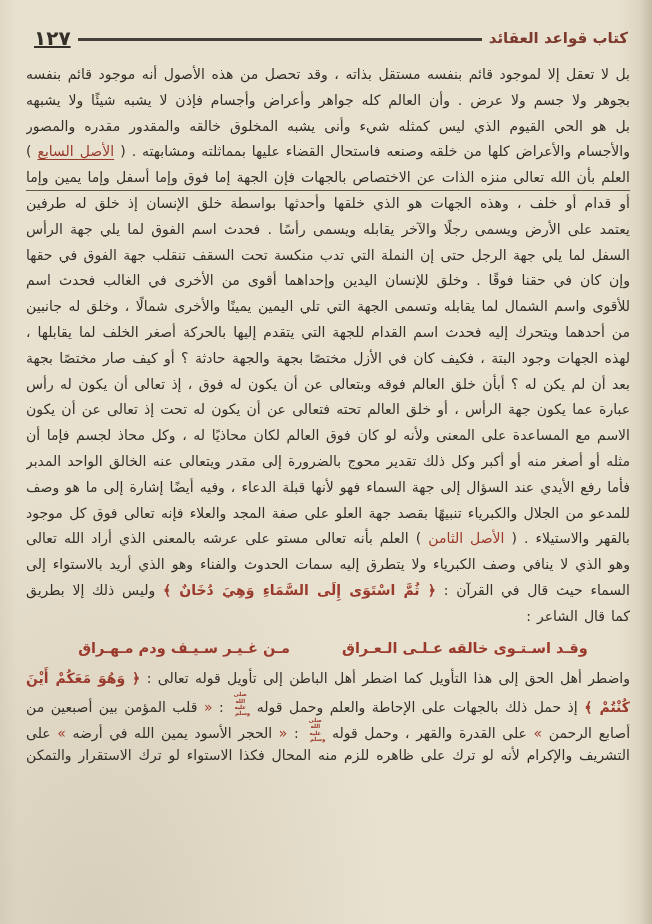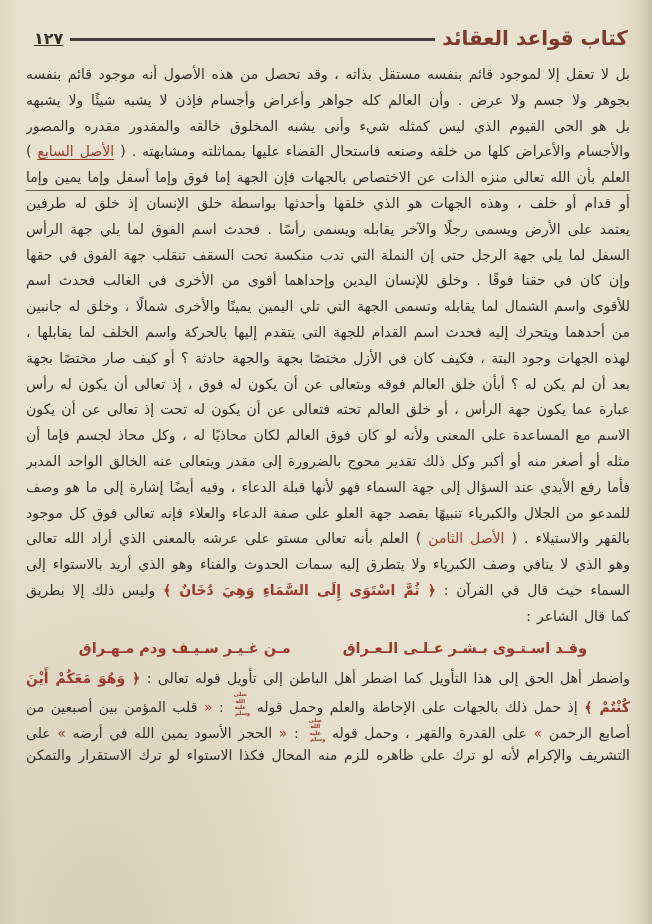--- a/index.html
+++ b/index.html
@@ -10,24 +10,24 @@
       linear-gradient(to right, rgba(105,88,60,.07) 0px, rgba(105,88,60,0) 18px),
       radial-gradient(ellipse at 15% 103%, rgba(100,85,60,.14), rgba(100,85,60,0) 38%),
       #e9e1cf;
     font-family:"DejaVu Sans", sans-serif;
     color:#33302a;
   }
   .header{
     display:flex;direction:rtl;align-items:center;
     padding:26px 24px 0 34px;
   }
-  .book-title{color:#7d3a2e;font-size:20px;font-weight:bold;white-space:nowrap;}
+  .book-title{color:#7d3a2e;font-size:15px;font-weight:bold;white-space:nowrap;}
   .header-rule{flex:1;height:3px;margin:2px 7px 0 7px;
     border-top:2px solid #45403a;border-bottom:1px solid #45403a;box-sizing:border-box;}
-  .page-number{font-size:16px;font-weight:bold;letter-spacing:1px;white-space:nowrap;text-decoration:underline;}
+  .page-number{font-size:20px;font-weight:bold;letter-spacing:1px;white-space:nowrap;text-decoration:underline;}
   .body{direction:rtl;padding:12px 22px 0 26px;}
   .line{
     font-size:14px;line-height:25.8px;height:25.8px;overflow:hidden;
     text-align:justify;text-align-last:justify;word-spacing:1.5px;
   }
   .line.short{text-align-last:right;}
   .line.u-line{box-shadow:0 -1px 0 rgba(72,62,50,.85) inset;}
   .seg-red{color:#9a3a2c;}
   .seg-u{text-decoration:underline;text-underline-offset:3px;text-decoration-thickness:1px;}
   .seg-quran{color:#9a3a2c;font-weight:bold;}
@@ -54,34 +54,34 @@
       <div class="line"><span class="">بل لا تعقل إلا لموجود قائم بنفسه مستقل بذاته ، وقد تحصل من هذه الأصول أنه موجود قائم بنفسه ليس</span></div>
       <div class="line"><span class="">بجوهر ولا جسم ولا عرض . وأن العالم كله جواهر وأعراض وأجسام فإذن لا يشبه شيئًا ولا يشبهه شيء</span></div>
       <div class="line"><span class="">بل هو الحي القيوم الذي ليس كمثله شيء وأنى يشبه المخلوق خالقه والمقدور مقدره والمصور مصوره ،</span></div>
       <div class="line"><span class="">والأجسام والأعراض كلها من خلقه وصنعه فاستحال القضاء عليها بمماثلته ومشابهته . ( </span><span class="seg-red seg-u">الأصل السابع</span><span class=""> )</span></div>
       <div class="line u-line"><span class="">العلم بأن الله تعالى منزه الذات عن الاختصاص بالجهات فإن الجهة إما فوق وإما أسفل وإما يمين وإما شمال</span></div>
       <div class="line"><span class="">أو قدام أو خلف ، وهذه الجهات هو الذي خلقها وأحدثها بواسطة خلق الإنسان إذ خلق له طرفين أحدهما</span></div>
       <div class="line"><span class="">يعتمد على الأرض ويسمى رجلًا والآخر يقابله ويسمى رأسًا . فحدث اسم الفوق لما يلي جهة الرأس واسم</span></div>
       <div class="line"><span class="">السفل لما يلي جهة الرجل حتى إن النملة التي تدب منكسة تحت السقف تنقلب جهة الفوق في حقها تحتًا</span></div>
       <div class="line"><span class="">وإن كان في حقنا فوقًا . وخلق للإنسان اليدين وإحداهما أقوى من الأخرى في الغالب فحدث اسم اليمين</span></div>
       <div class="line"><span class="">للأقوى واسم الشمال لما يقابله وتسمى الجهة التي تلي اليمين يمينًا والأخرى شمالًا ، وخلق له جانبين يبصر</span></div>
-      <div class="line"><span class="">من أحدهما ويتحرك إليه فحدث اسم القدام للجهة التي يتقدم إليها بالحركة واسم الخلف لما يقابلها ،</span></div>
+      <div class="line"><span class="">من أحدهما ويتحرك إليه فحدث اسم القدام للجهة التي يتقدم إليها بالحركة أصغر الخلف لما يقابلها ،</span></div>
       <div class="line"><span class="">لهذه الجهات وجود البتة ، فكيف كان في الأزل مختصًا بجهة والجهة حادثة ؟ أو كيف صار مختصًا بجهة</span></div>
       <div class="line"><span class="">بعد أن لم يكن له ؟ أبأن خلق العالم فوقه وبتعالى عن أن يكون له فوق ، إذ تعالى أن يكون له رأس والفوق</span></div>
       <div class="line"><span class="">عبارة عما يكون جهة الرأس ، أو خلق العالم تحته فتعالى عن أن يكون له تحت إذ تعالى عن أن يكون له</span></div>
       <div class="line"><span class="">الاسم مع المساعدة على المعنى ولأنه لو كان فوق العالم لكان محاذيًا له ، وكل محاذ لجسم فإما أن يكون</span></div>
       <div class="line"><span class="">مثله أو أصغر منه أو أكبر وكل ذلك تقدير محوج بالضرورة إلى مقدر ويتعالى عنه الخالق الواحد المدبر ،</span></div>
       <div class="line"><span class="">فأما رفع الأيدي عند السؤال إلى جهة السماء فهو لأنها قبلة الدعاء ، وفيه أيضًا إشارة إلى ما هو وصف</span></div>
-      <div class="line"><span class="">للمدعو من الجلال والكبرياء تنبيهًا بقصد جهة العلو على صفة الدعاء والعلاء فإنه تعالى فوق كل موجود</span></div>
+      <div class="line"><span class="">للمدعو من الجلال والكبرياء تنبيهًا بقصد جهة العلو على صفة المجد والعلاء فإنه تعالى فوق كل موجود</span></div>
       <div class="line"><span class="">بالقهر والاستيلاء . ( </span><span class="seg-red">الأصل الثامن</span><span class=""> ) العلم بأنه تعالى مستو على عرشه بالمعنى الذي أراد الله تعالى بالاستواء</span></div>
       <div class="line"><span class="">وهو الذي لا ينافي وصف الكبرياء ولا يتطرق إليه سمات الحدوث والفناء وهو الذي أريد بالاستواء إلى</span></div>
       <div class="line"><span class="">السماء حيث قال في القرآن : </span><span class="seg-quran">﴿ ثُمَّ اسْتَوَى إِلَى السَّمَاءِ وَهِيَ دُخَانٌ ﴾</span><span class=""> وليس ذلك إلا بطريق القهر والاستيلاء</span></div>
       <div class="line short"><span class="">كما قال الشاعر :</span></div>
       <div class="poetry">
-        <span>وقـد اسـتـوى بـشـر عـلـى الـعـراق</span>
+        <span>وقـد اسـتـوى خالقه عـلـى الـعـراق</span>
         <span>مـن غـيـر سـيـف ودم مـهـراق</span>
       </div>
       <div class="line"><span class="">واضطر أهل الحق إلى هذا التأويل كما اضطر أهل الباطن إلى تأويل قوله تعالى : </span><span class="seg-quran">﴿ وَهُوَ مَعَكُمْ أَيْنَ مَا</span></div>
       <div class="line"><span class="seg-quran">كُنْتُمْ ﴾</span><span class=""> إذ حمل ذلك بالجهات على الإحاطة والعلم وحمل قوله </span><span class="honorific">صلى الله عليه وسلم</span><span class=""> : </span><span class="seg-red">«</span><span class=""> قلب المؤمن بين أصبعين من</span></div>
       <div class="line"><span class="">أصابع الرحمن </span><span class="seg-red">»</span><span class=""> على القدرة والقهر ، وحمل قوله </span><span class="honorific">صلى الله عليه وسلم</span><span class=""> : </span><span class="seg-red">«</span><span class=""> الحجر الأسود يمين الله في أرضه </span><span class="seg-red">»</span><span class=""> على</span></div>
       <div class="line"><span class="">التشريف والإكرام لأنه لو ترك على ظاهره للزم منه المحال فكذا الاستواء لو ترك الاستقرار والتمكن لزم منه</span></div>
     </div>
 </div>
 
 </body></html>

